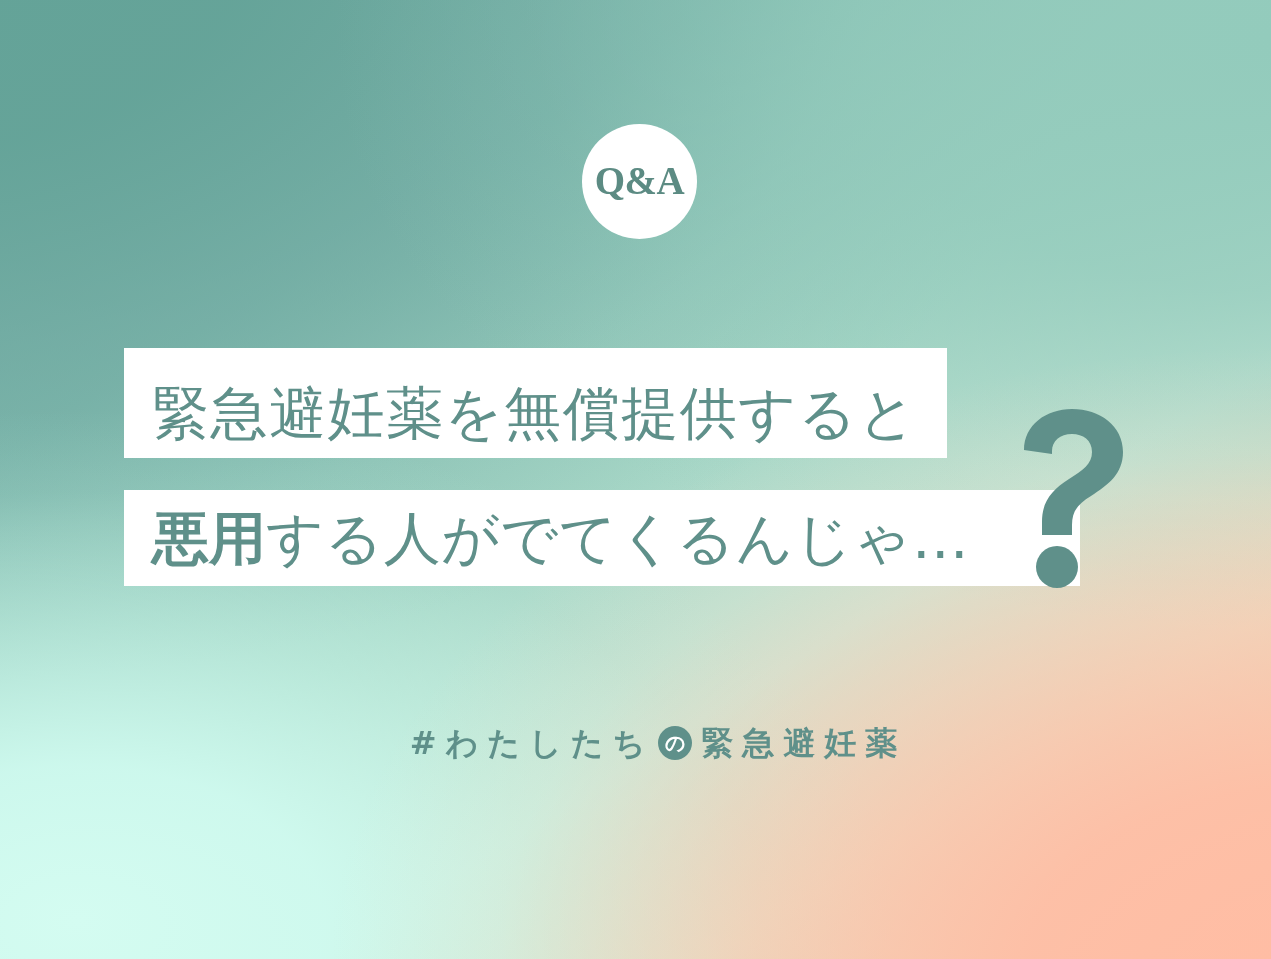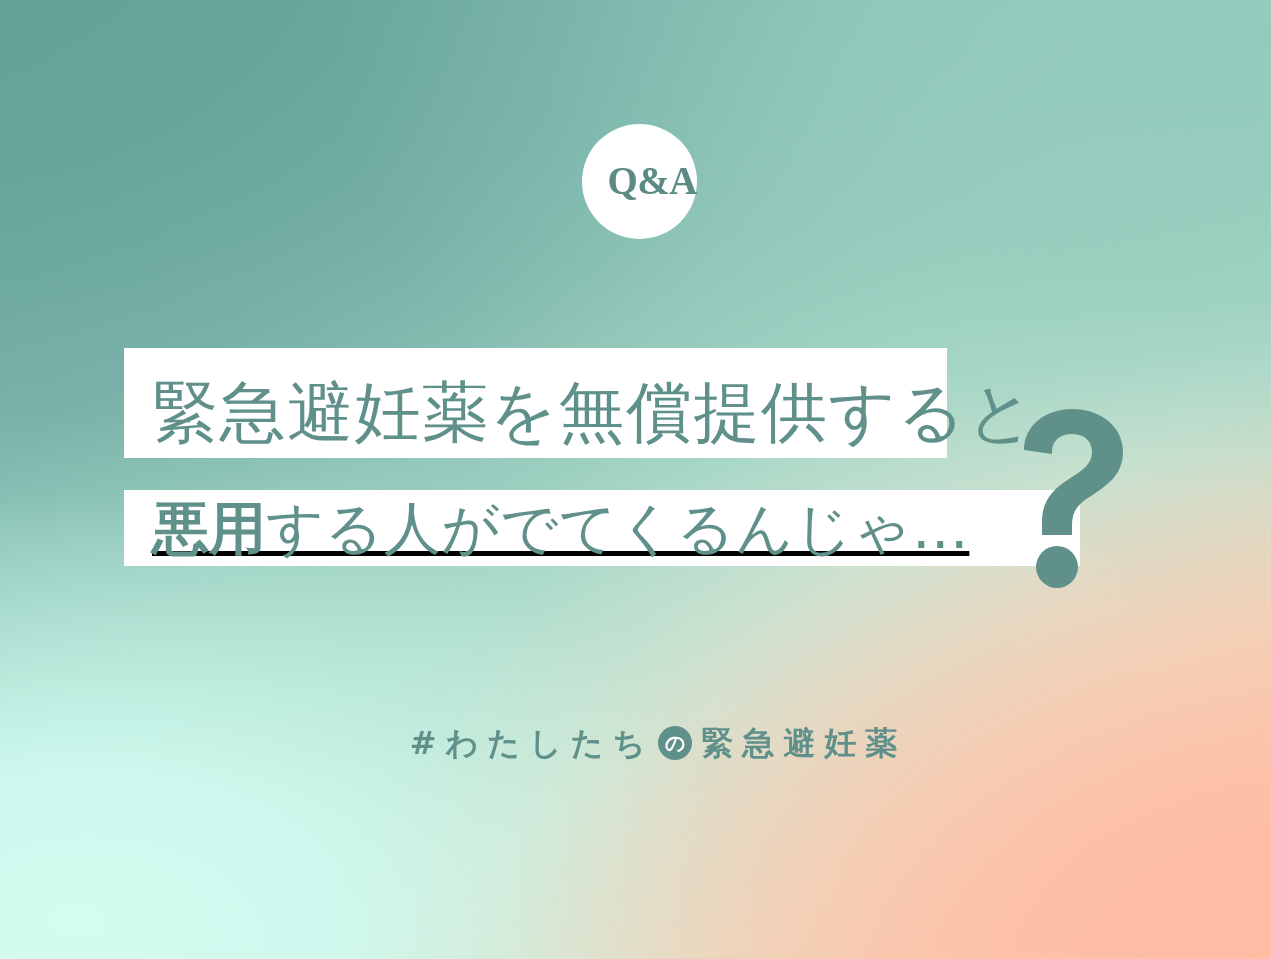--- a/index.html
+++ b/index.html
@@ -31,21 +31,21 @@
   .qa-badge {
     position: absolute;
     left: 582px;
     top: 124px;
     width: 115px;
     height: 115px;
     border-radius: 50%;
     background: #ffffff;
     display: flex;
     align-items: center;
-    justify-content: flex-end;
+    justify-content: center;
   }
   .qa-badge-label {
     font-family: "Liberation Serif", serif;
     font-weight: bold;
     font-size: 39px;
     letter-spacing: -0.5px;
     color: #5c8b83;
     line-height: 1;
     white-space: nowrap;
     transform: translateY(-1px);
@@ -69,33 +69,32 @@
   }
   .hl-row-1 {
     top: 0;
     width: 823px;
     height: 110px;
     padding-left: 28px;
   }
   .hl-row-2 {
     top: 142px;
     width: 956px;
-    height: 76px;
+    height: 96px;
     padding-left: 28px;
-    text-decoration: underline;
   }
   .hl-text {
     font-family: "DejaVu Sans", "Liberation Sans", sans-serif;
     font-size: 57px;
     line-height: 1;
     color: #5f908a;
     white-space: nowrap;
     letter-spacing: 1px;
   }
-  .hl-text-1 { font-size: 66px; letter-spacing: 1.5px; margin-top: 20px; }
+  .hl-text-1 { font-size: 57px; letter-spacing: 1.5px; margin-top: 20px; }
   .hl-text-2 { font-size: 57px; letter-spacing: 0.5px; }
   .hl-emph {
     font-weight: bold;
     letter-spacing: 0px;
   }
 
   
   .big-question {
     position: absolute;
     left: 1004px;

